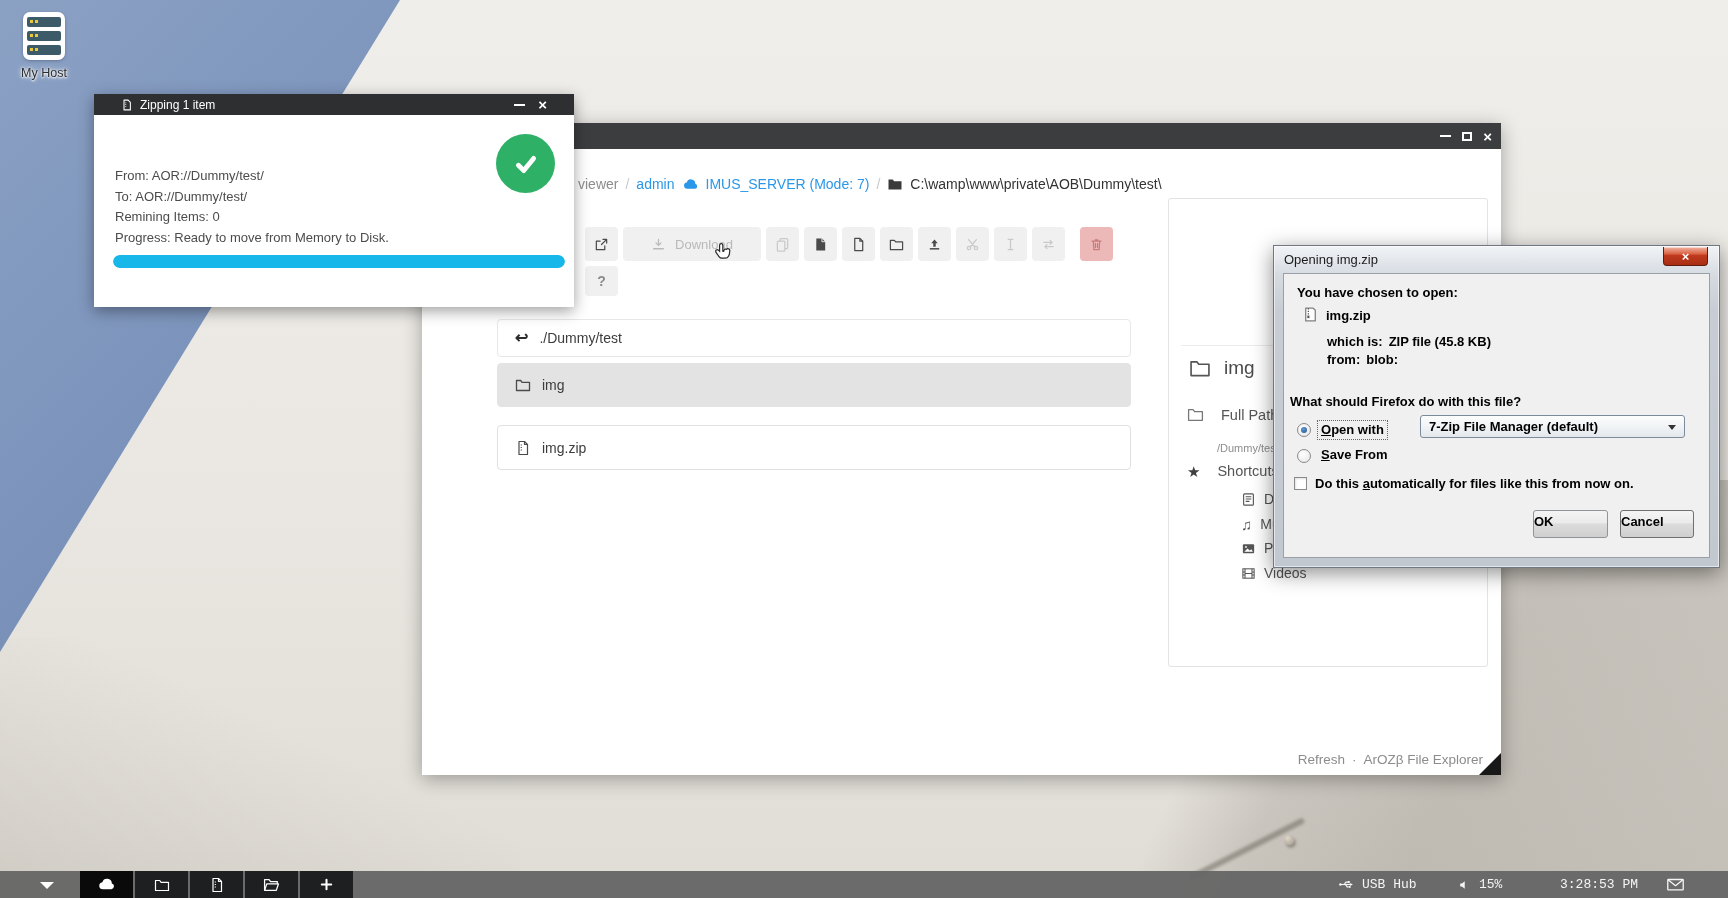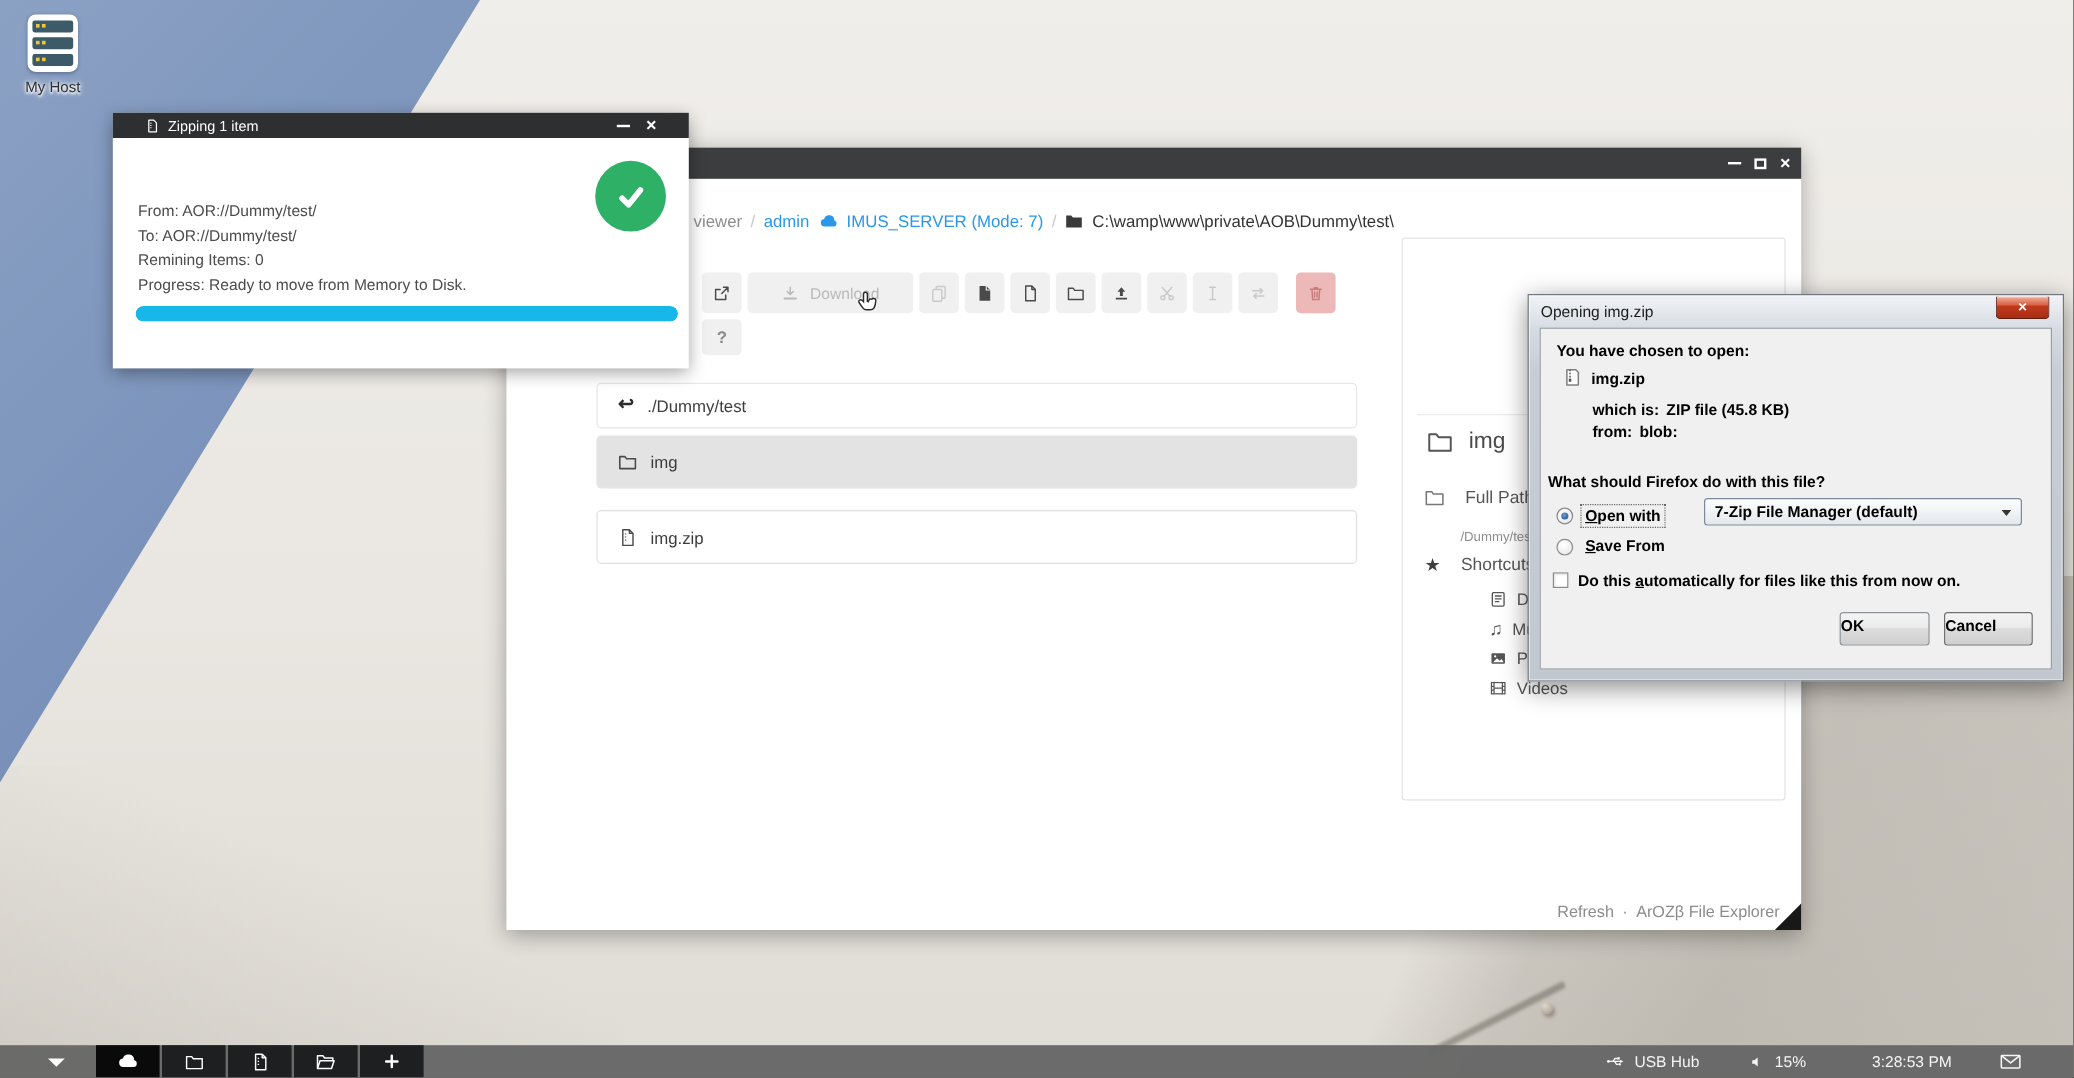--- a/index.html
+++ b/index.html
@@ -130,21 +130,21 @@
   .checkbox{position:absolute;left:10px;top:203px;width:13px;height:13px;background:#fff;
     border:1px solid #8b8b8b;box-shadow:inset 1px 1px 2px rgba(0,0,0,.12);}
   .ff-autolbl{left:31px;top:202px;}
   .ffbtn{position:absolute;top:236px;height:28px;text-align:left;line-height:22px;font-size:13px;
     background:linear-gradient(180deg,#f4f4f4,#ebebeb 45%,#dcdcdc 50%,#cfcfcf);
     border:1px solid #8e9499;border-radius:3px;cursor:pointer;}
   .ff-ok{left:249px;width:75px;color:#9b9b9b;}
   .ff-cancel{left:336px;width:74px;color:#111;border-color:#707070;}
 
   
-  .taskbar{position:absolute;left:0;right:0;bottom:0;height:27px;background:rgba(103,103,103,.97);z-index:50;}
+  .taskbar{position:absolute;left:0;right:0;bottom:0;height:27px;background:rgba(103,103,103,.97);z-index:50;font-family:Liberation Mono, monospace;}
   .tb-caret{position:absolute;left:40px;top:11px;width:0;height:0;cursor:pointer;
     border-left:7px solid transparent;border-right:7px solid transparent;border-top:7px solid #fff;}
   .tiles{position:absolute;left:80px;top:0;display:flex;gap:2px;height:27px;}
   .tile{width:53px;height:27px;background:#1e1f20;display:flex;align-items:center;justify-content:center;
     color:#fff;cursor:pointer;}
   .tile.active{background:#0a0a0b;}
   .tb-right{position:absolute;top:0;height:27px;display:flex;align-items:center;gap:7px;color:#f5f5f5;font-size:13px;}
   .tb-usb{left:1338px;} .tb-vol{left:1458px;} .tb-clock{left:1560px;} .tb-mail{left:1666px;}
 
   .cursor{position:absolute;left:712px;top:240px;width:24px;height:26px;z-index:60;pointer-events:none;}

